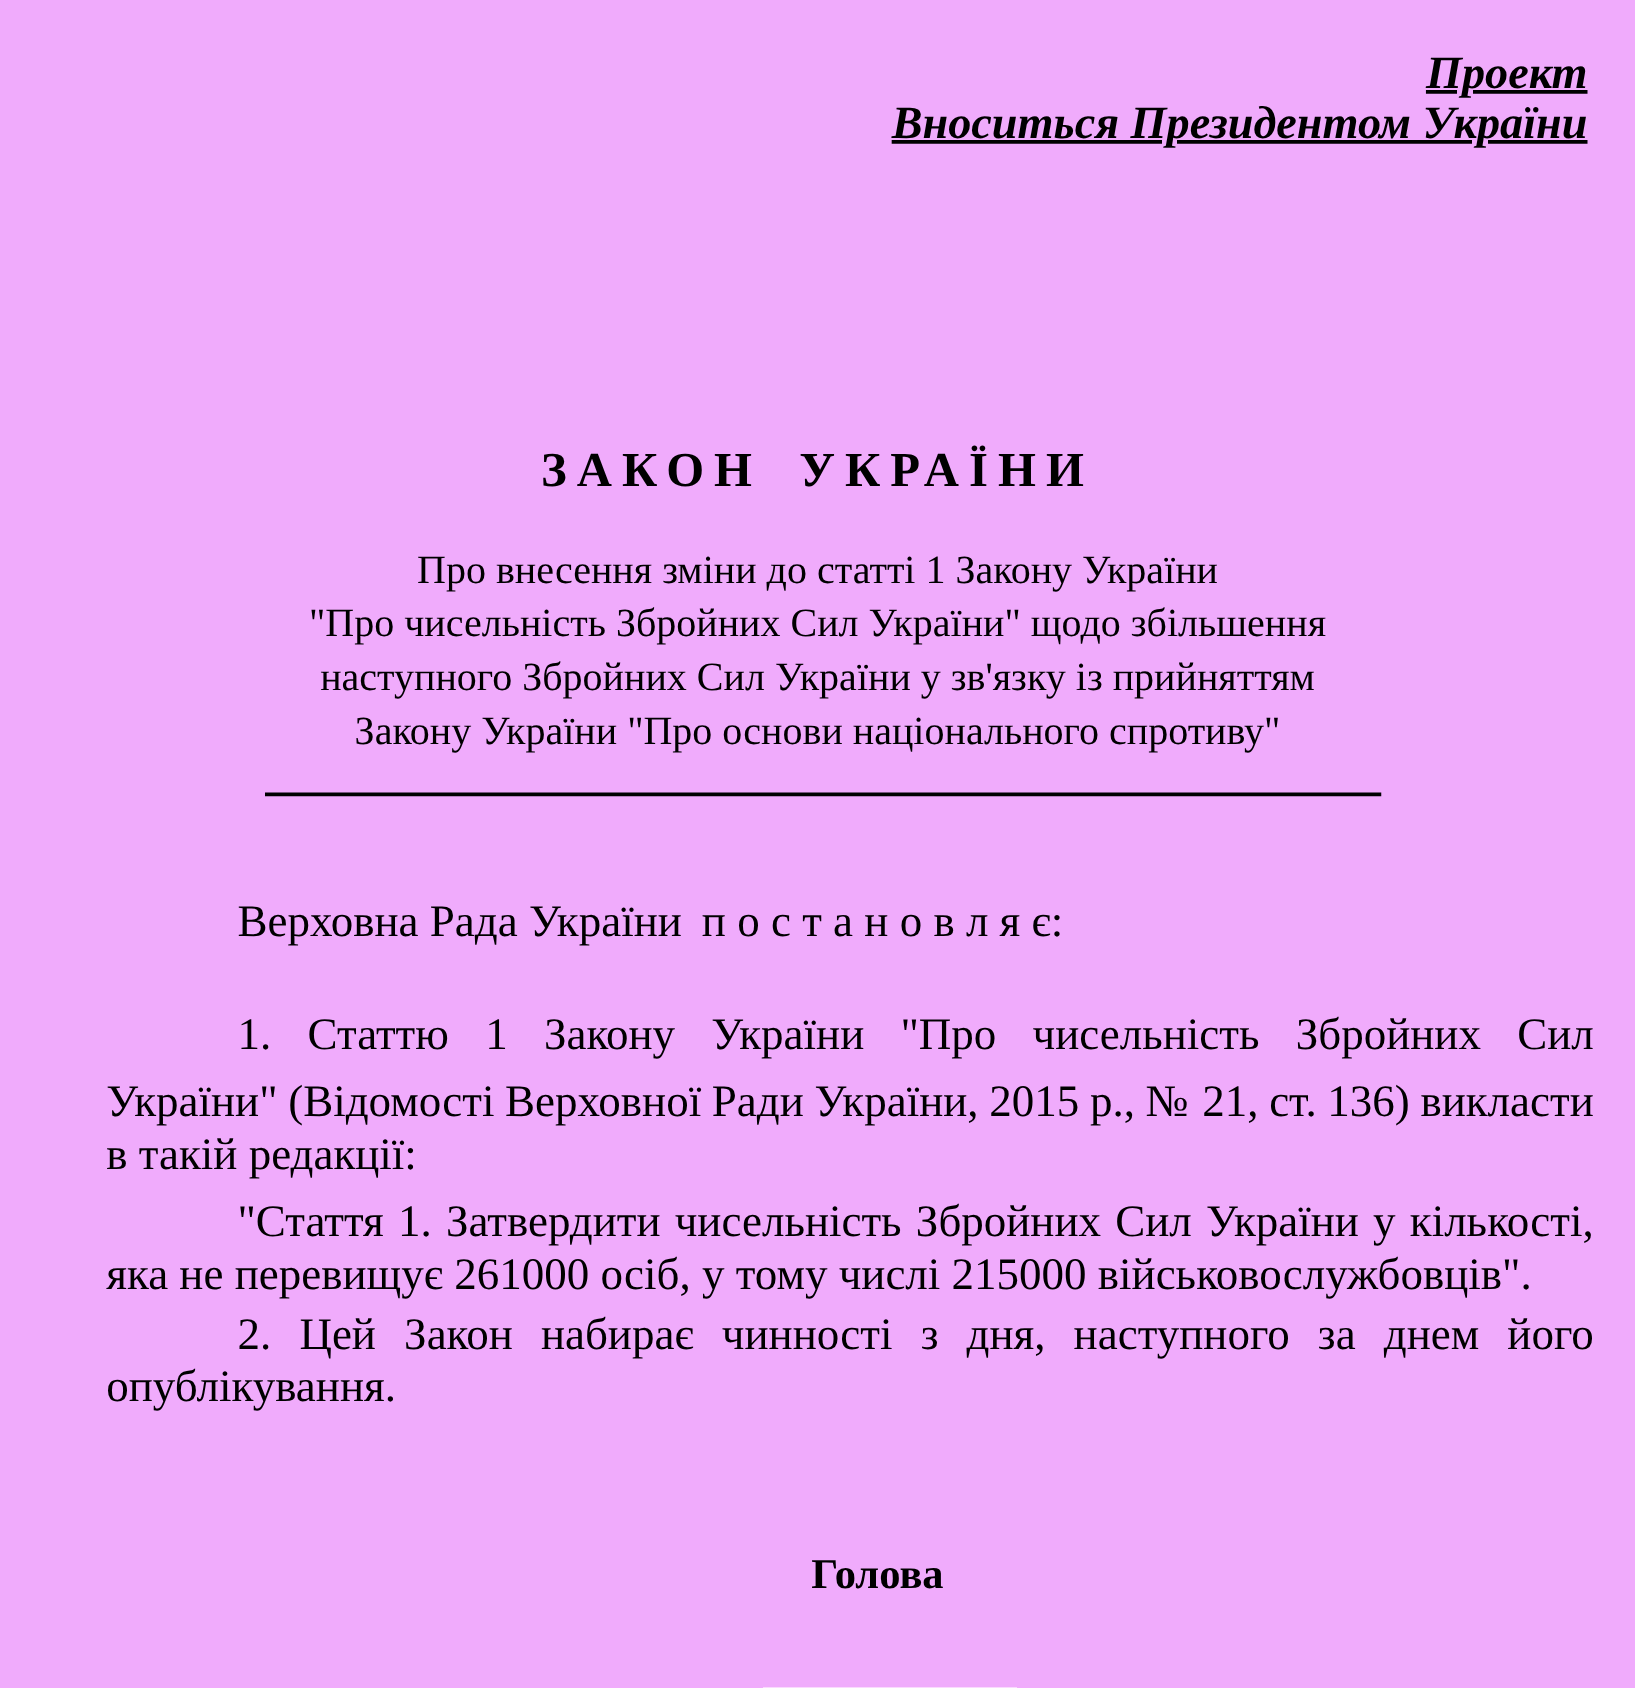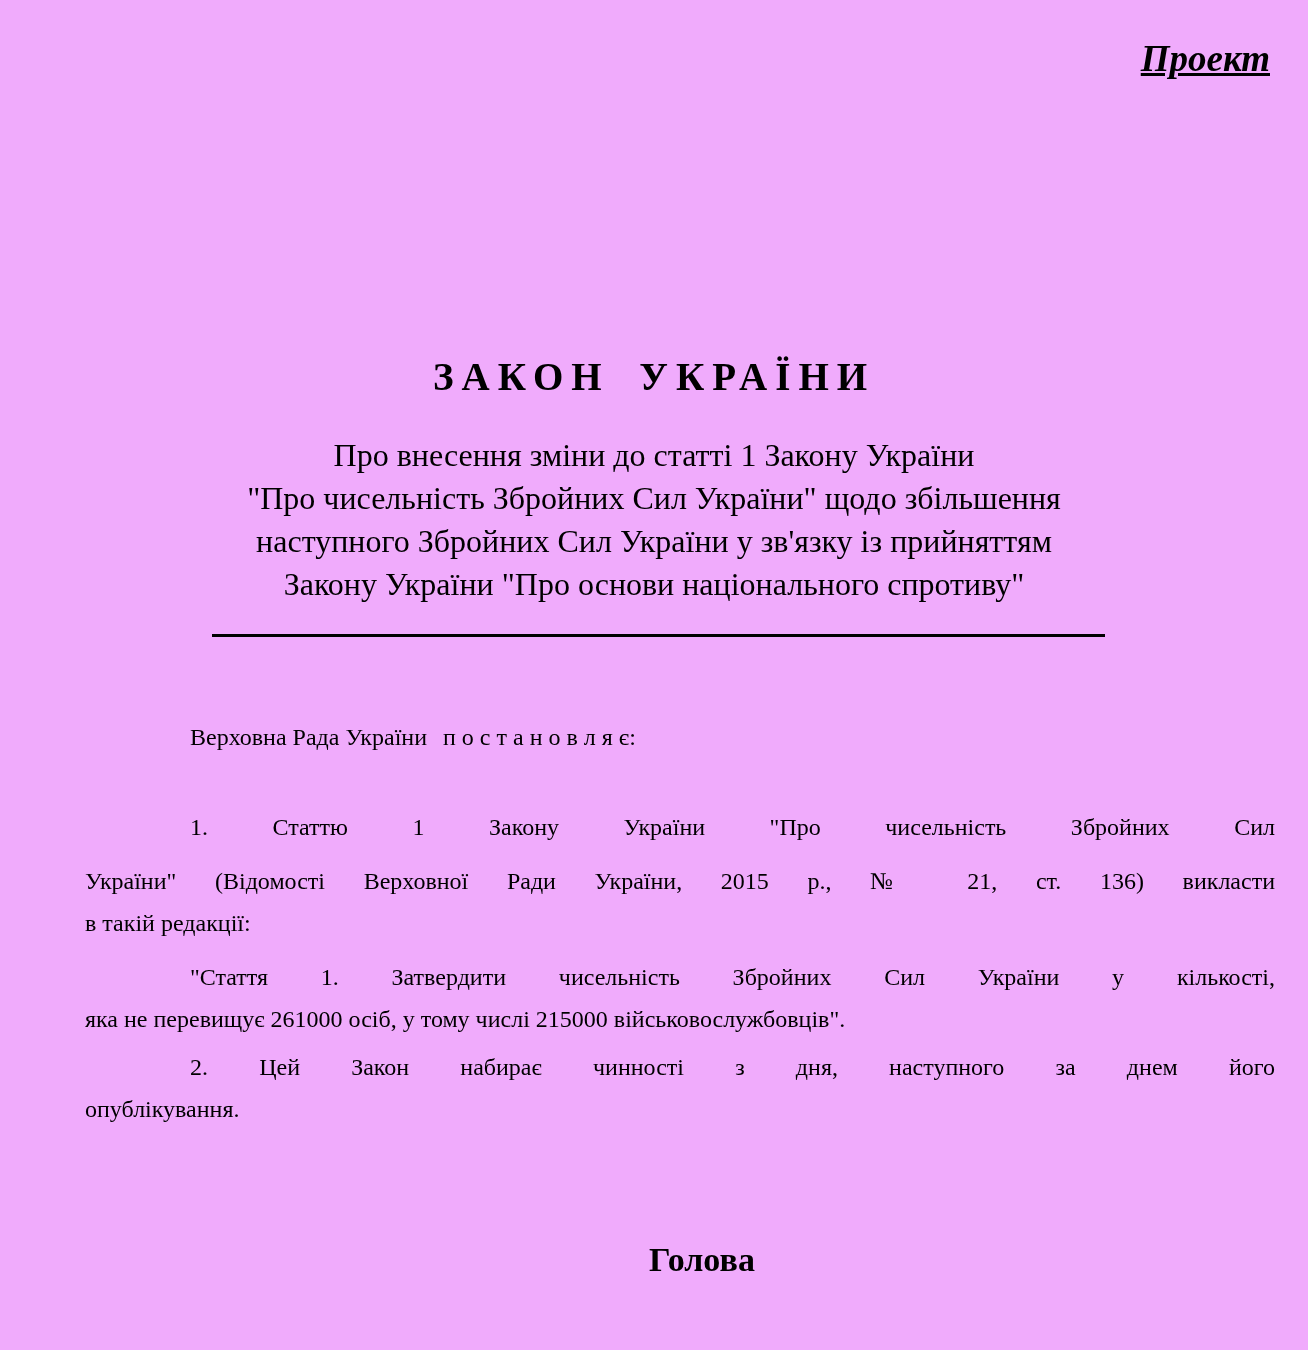--- a/index.html
+++ b/index.html
@@ -39,21 +39,21 @@
   
   .rule {
     position:absolute; top:634px; left:212px;
     width:893px; height:0;
     border-top:3px solid #000000;
   }
 
   
   .bodyblock {
     position:absolute; left:85px; width:1190px;
-    font-size:24px; line-height:42px;
+    font-size:36px; line-height:42px;
   }
   .enactment { top:716px; }
   .block1    { top:794px; }
   .block2    { top:1034px; }
 
   .line { width:100%; }
   .fill { text-align:justify; text-align-last:justify;margin-top:12px; }
   .indent { text-indent:105px; }
   .snug { word-spacing:-3px; }
   .verb-gap { margin-left:16px; }
@@ -65,20 +65,21 @@
     font-size:34px; line-height:41px; font-weight:bold;padding-left:48px;
   }
 </style>
 </head>
 <body>
 
 <div class="page">
 
   <div class="header">
     <div class="hline">Проект</div>
+    <div class="hline">Вноситься Президентом України</div>
   </div>
 
   <div class="title">ЗАКОН УКРАЇНИ</div>
 
   <div class="subtitle">
     <div class="line">Про внесення зміни до статті 1 Закону України</div>
     <div class="line">"Про чисельність Збройних Сил України" щодо збільшення</div>
     <div class="line">наступного Збройних Сил України у зв'язку із прийняттям</div>
     <div class="line">Закону України "Про основи національного спротиву"</div>
   </div>

